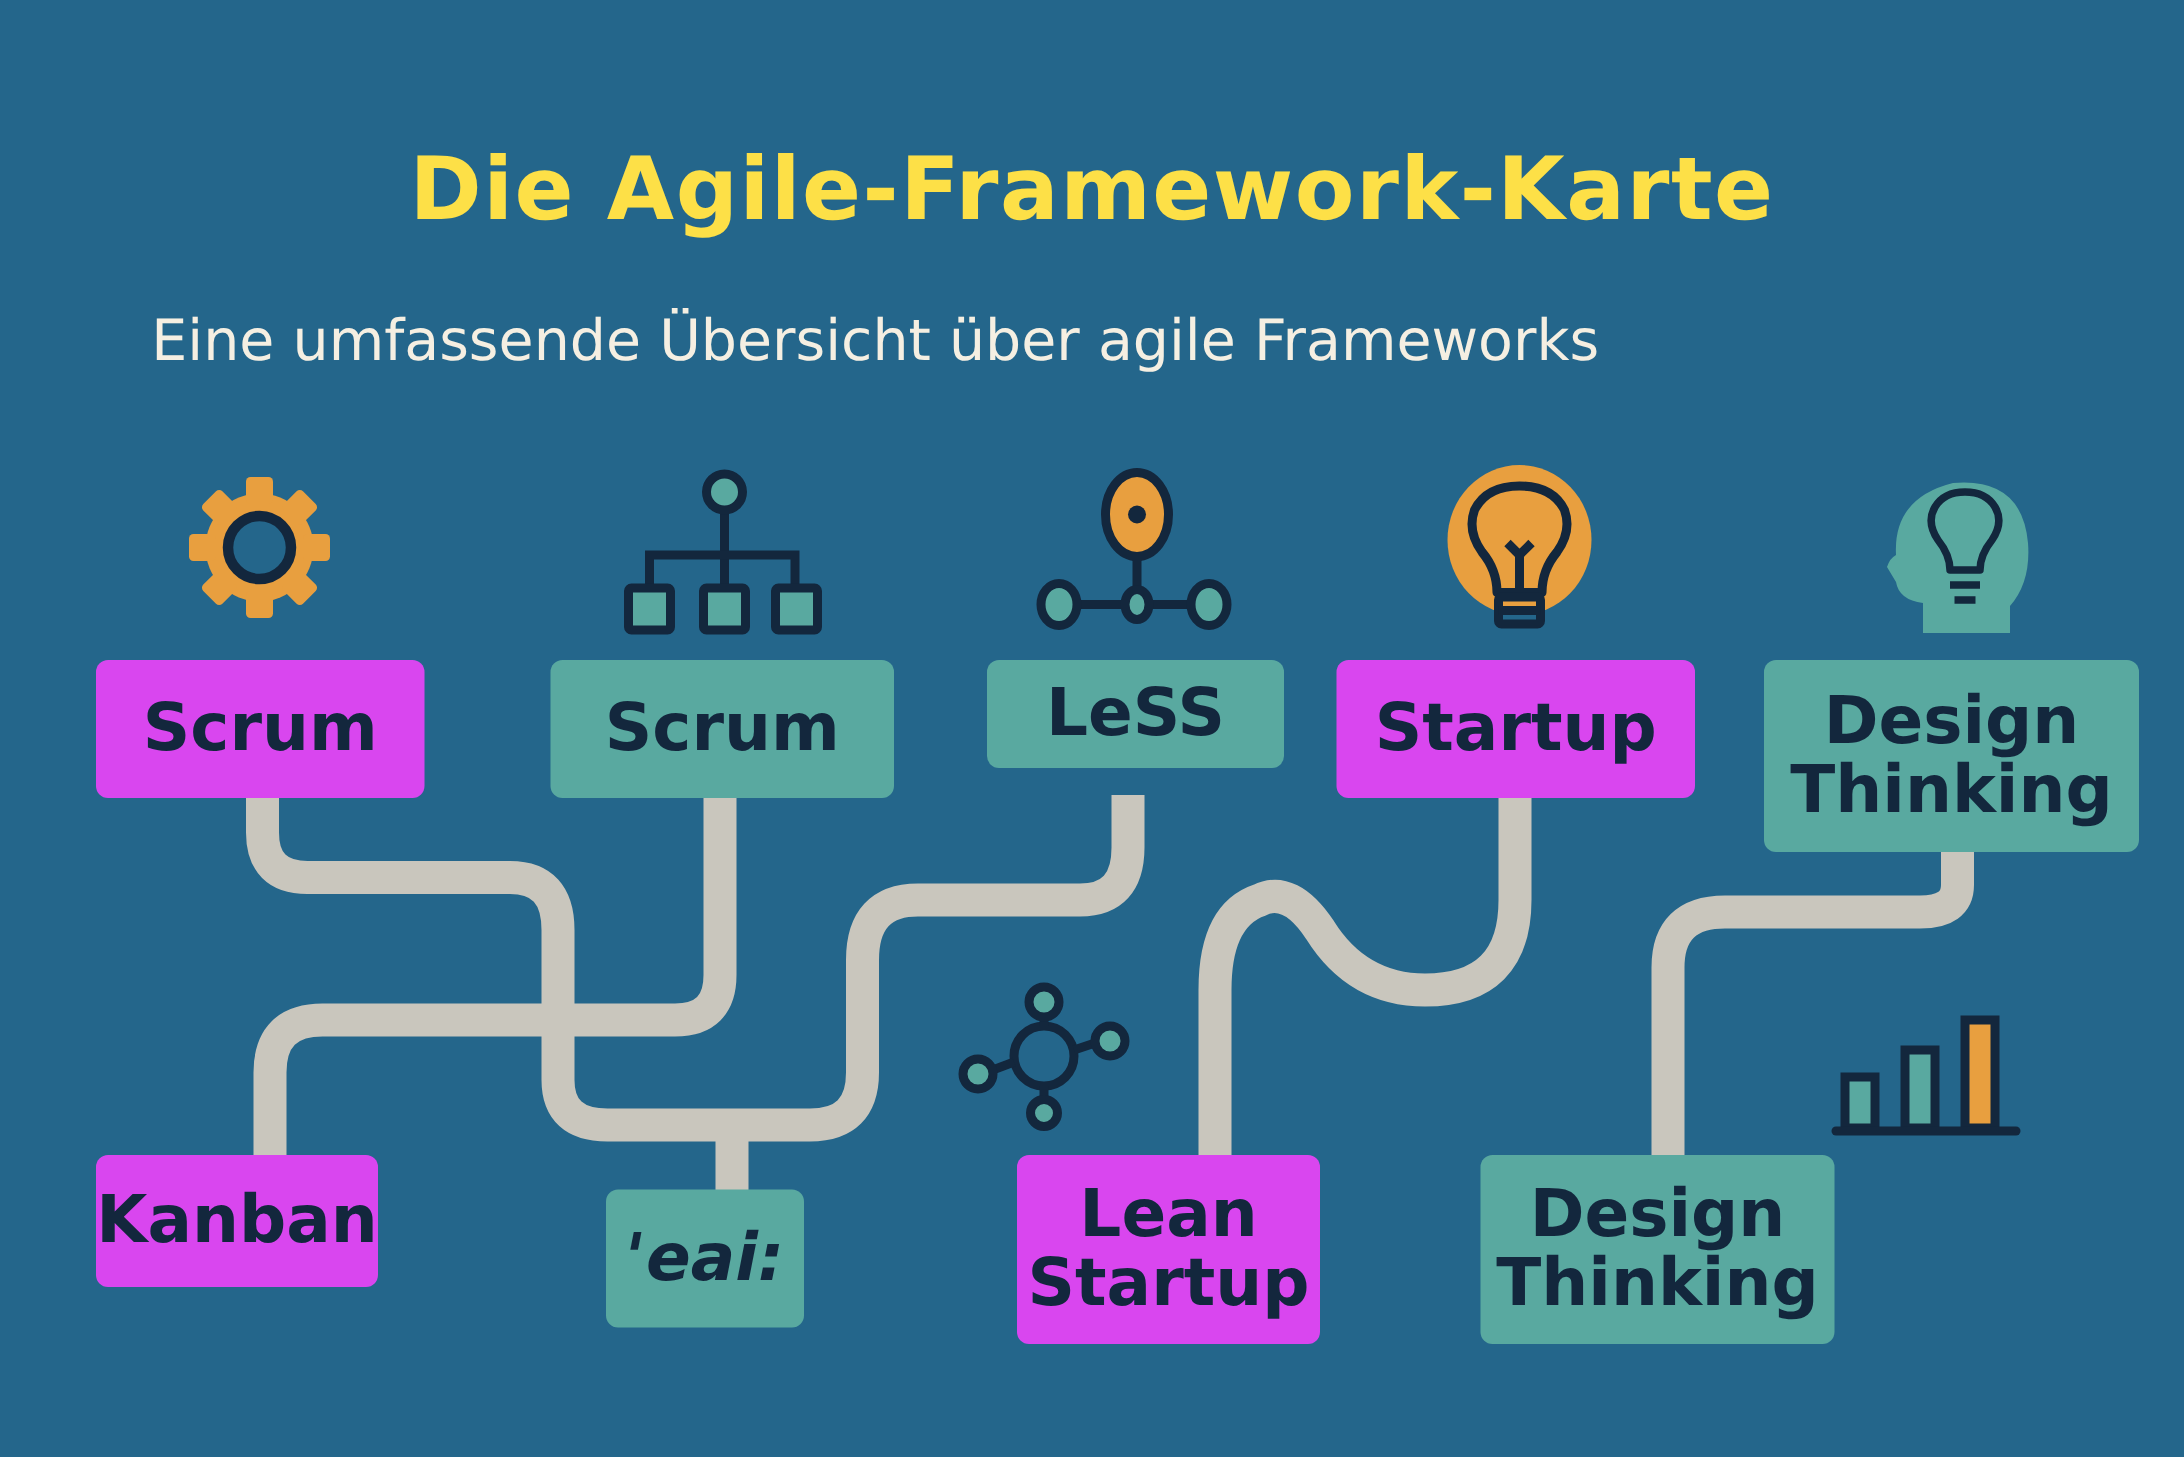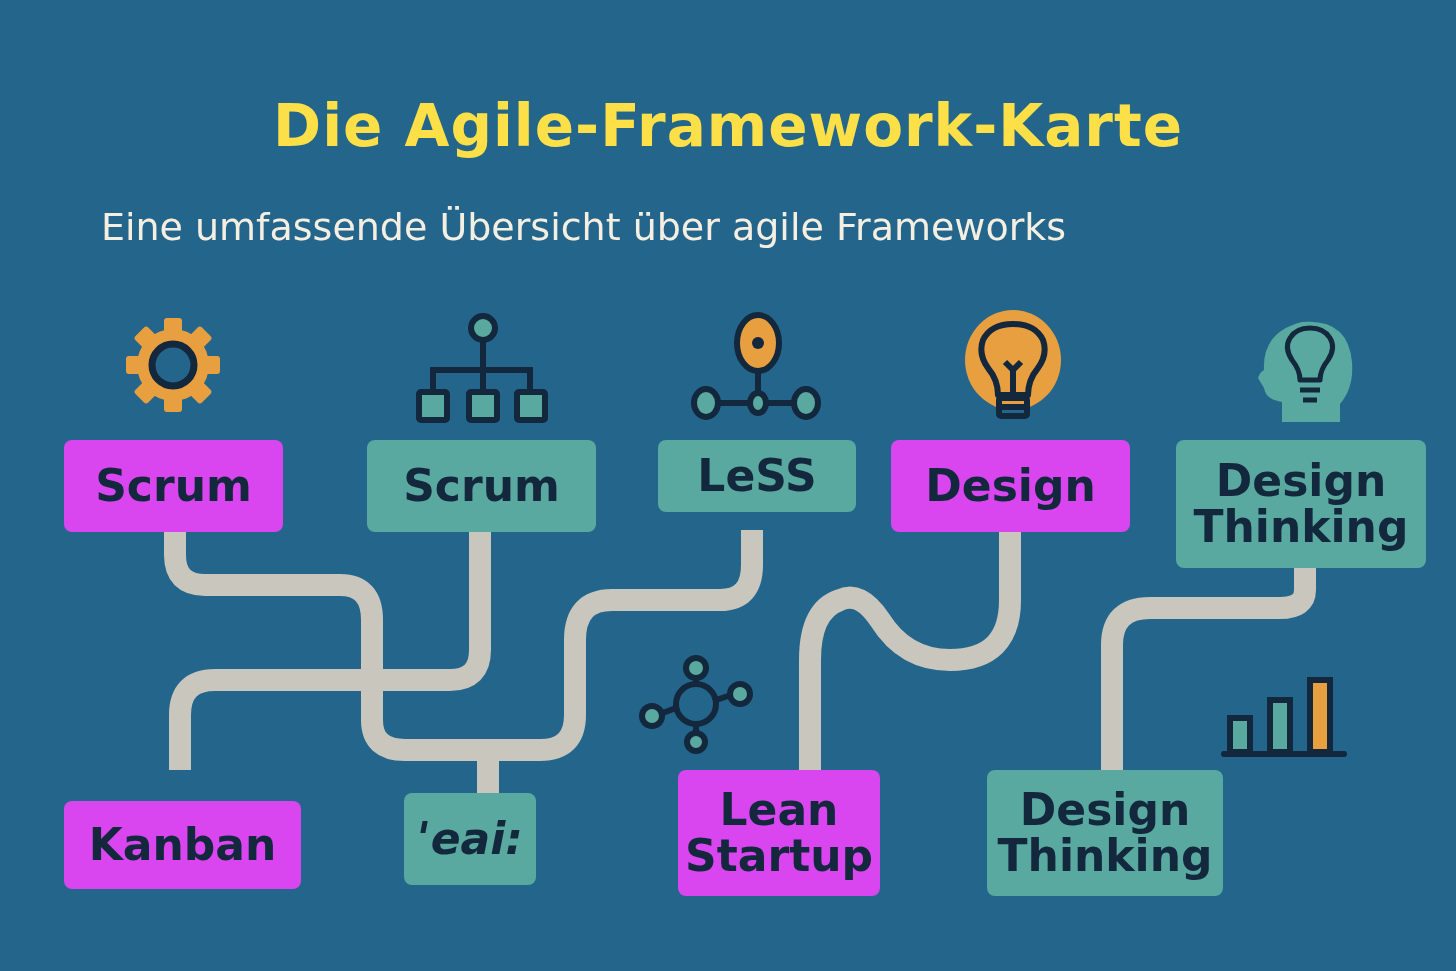--- a/index.html
+++ b/index.html
@@ -33,24 +33,24 @@
 
     <path d="M1010 530 L1010 600 Q1010 660 950 660 Q905 660 880 620 Q860 590 840 600 Q810 610 810 660 L810 770"></path>
 
     <path d="M1305 568 L1305 590 Q1305 608 1280 608 L1150 608 Q1112 608 1112 645 L1112 770"></path>
   </g>
 </svg>
 
 <div class="node orange" style="left:64px;top:440px;width:219px;height:92px;">Scrum</div>
 <div class="node teal" style="left:367px;top:440px;width:229px;height:92px;">Scrum</div>
 <div class="node teal" style="left:658px;top:440px;width:198px;height:72px;">LeSS</div>
-<div class="node orange" style="left:891px;top:440px;width:239px;height:92px;">Design</div>
+<div class="node orange" style="left:891px;top:440px;width:239px;height:92px;">Startup</div>
 <div class="node teal" style="left:1176px;top:440px;width:250px;height:128px;padding:0 14px;">Design Thinking</div>
 
-<div class="node orange" style="left:64px;top:770px;width:237px;height:88px;margin-top:31px;">Kanban</div>
+<div class="node orange" style="left:64px;top:770px;width:188px;height:88px;">Kanban</div>
 <div class="node teal" style="left:404px;top:793px;width:132px;height:92px;font-style:italic;">ꞌeai:</div>
 <div class="node orange" style="left:678px;top:770px;width:202px;height:126px;padding:0 4px;">Lean Startup</div>
 <div class="node teal" style="left:987px;top:770px;width:236px;height:126px;padding:0 12px;">Design Thinking</div>
 
 <svg class="icon" style="left:118px;top:310px;" width="110" height="110" viewBox="0 0 110 110">
   <g fill="#e89f3f">
     <circle cx="55" cy="55" r="36"></circle>
     <rect x="46" y="8" width="18" height="18" rx="3"></rect>
     <rect x="46" y="84" width="18" height="18" rx="3"></rect>
     <rect x="8" y="46" width="18" height="18" rx="3"></rect>

